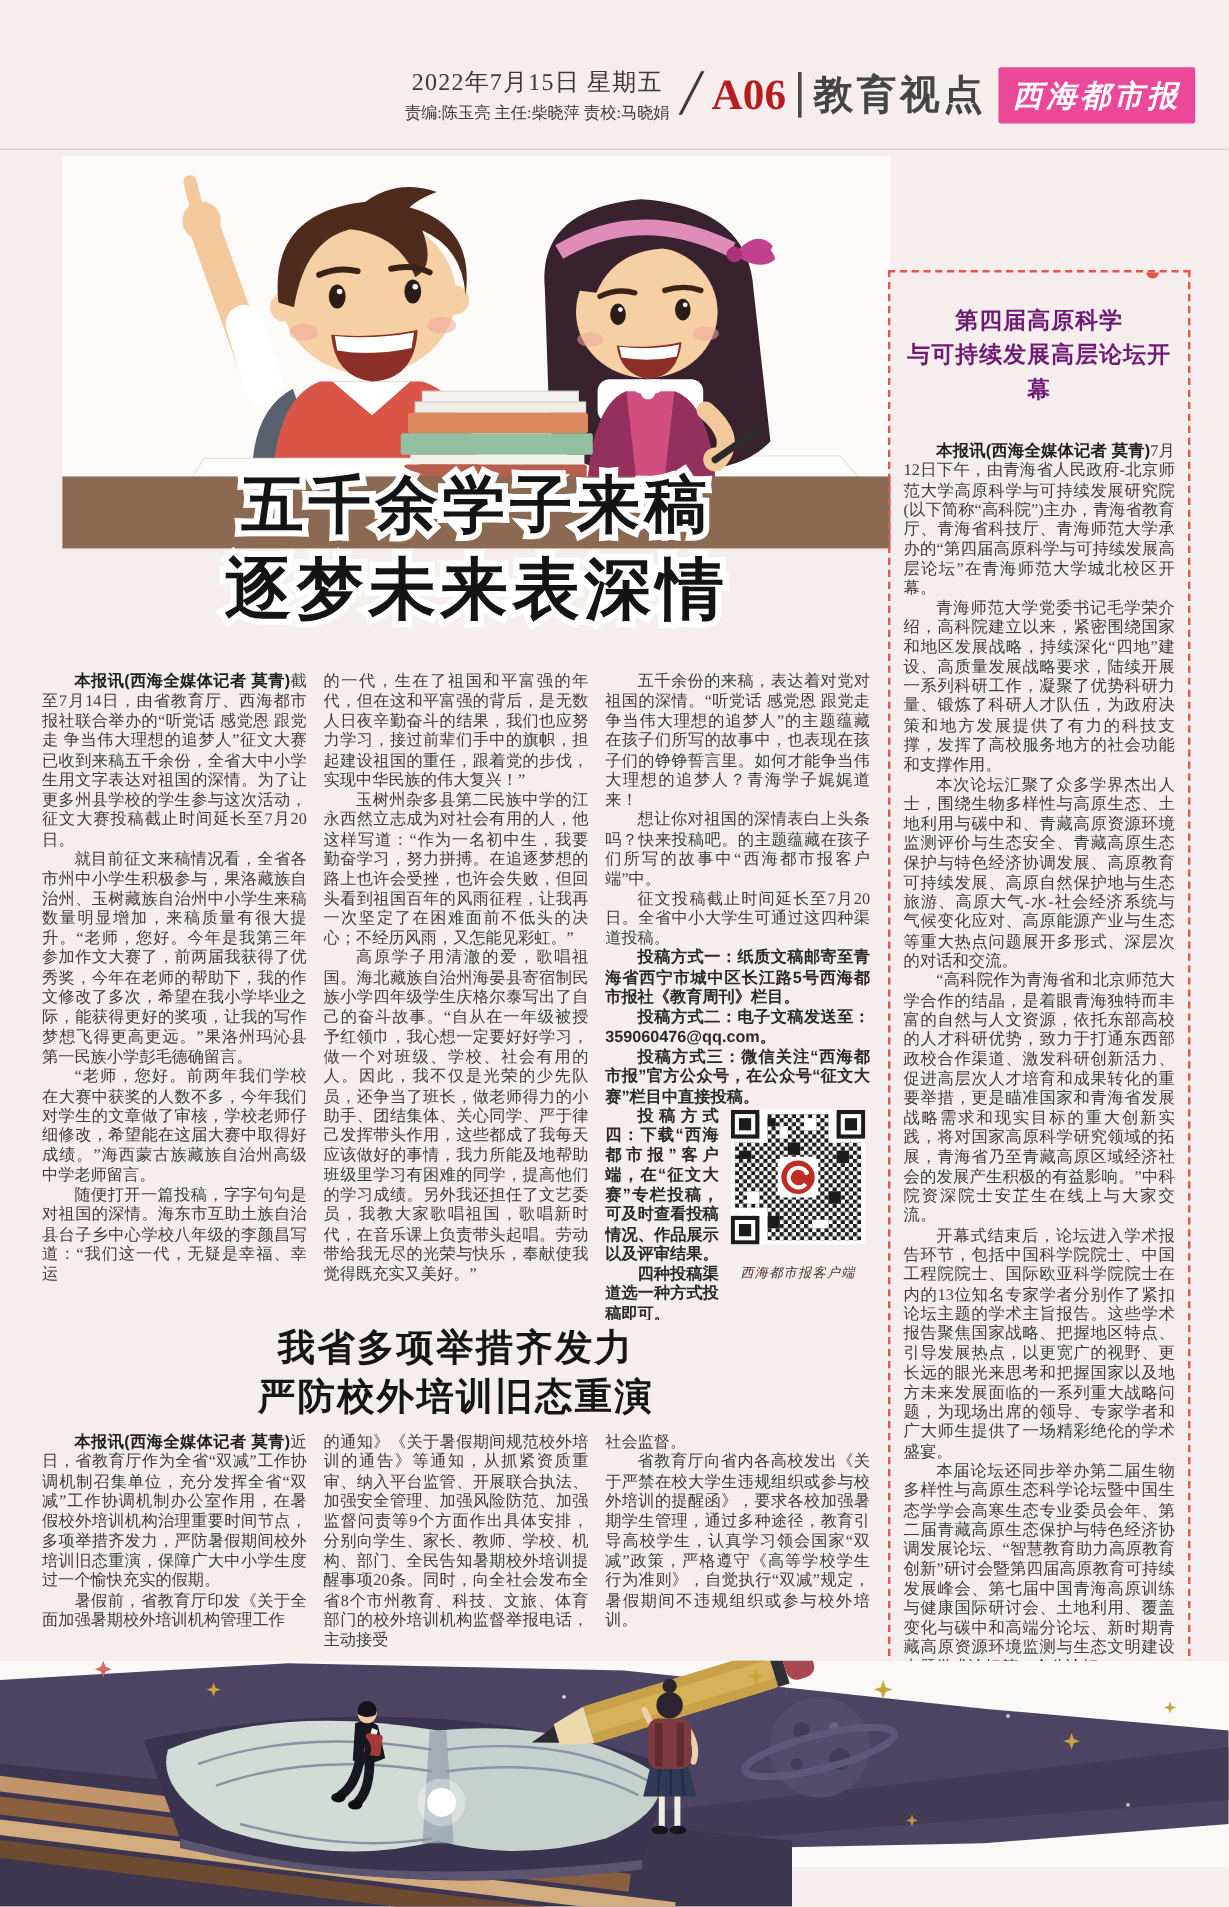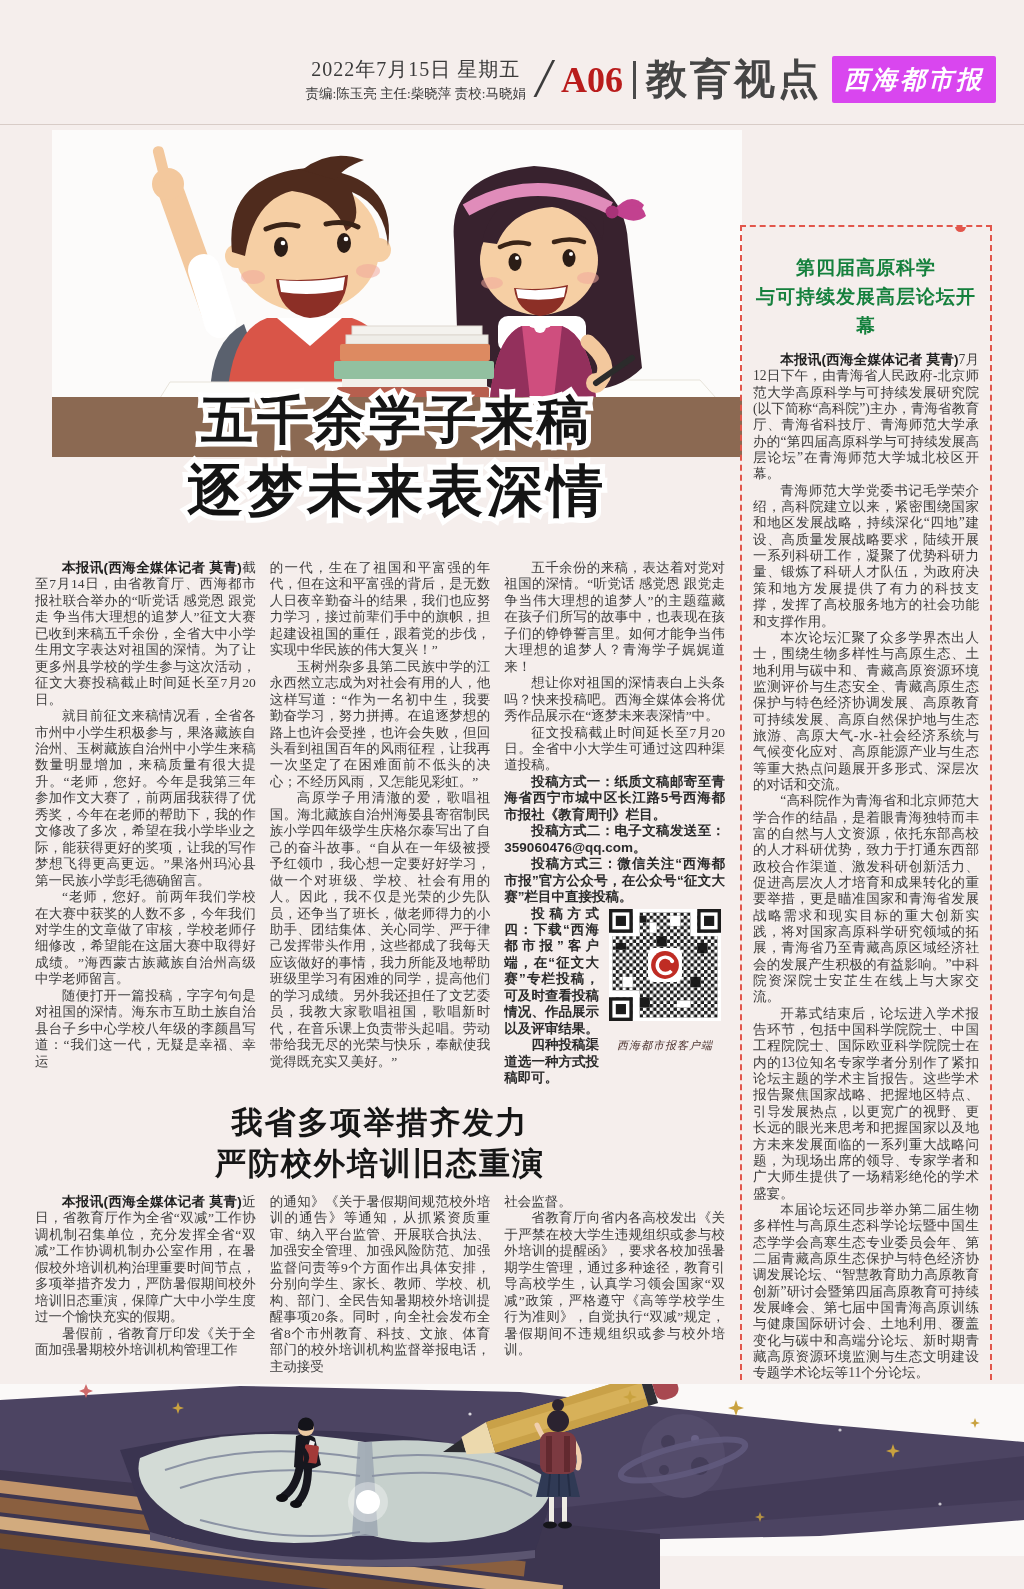--- a/index.html
+++ b/index.html
@@ -11,22 +11,22 @@
     overflow:hidden;
   }
   
   .hdr{position:absolute;top:52px;left:0;width:1024px;display:flex;justify-content:flex-end;align-items:center;gap:10px;padding-right:28px;box-sizing:border-box;}
   .hdr-meta{text-align:center;color:#3a3a3a;line-height:1.5;}
   .hdr-date{font-size:20px;letter-spacing:1px;}
   .hdr-editors{font-size:13.5px;}
   .hdr-slash{font-size:54px;font-style:italic;font-weight:300;color:#3c3c3c;line-height:1;transform:translateY(-2px);}
   .hdr-pageno{font-size:36px;font-weight:bold;color:#b91c1c;font-family:"Liberation Serif",serif;}
   .hdr-bar{width:3px;height:38px;background:#4a4a4a;}
-  .hdr-section{font-size:41px;font-weight:bold;color:#454545;letter-spacing:3px;font-family:"Liberation Sans","DejaVu Sans",sans-serif;}
-  .masthead{background:#d946ef;color:#fff;font-size:25px;font-weight:bold;font-style:italic;letter-spacing:3px;padding:7px 12px;border-radius:2px;font-family:"Liberation Serif",serif;white-space:nowrap;}
+  .hdr-section{font-size:33px;font-weight:bold;color:#454545;letter-spacing:3px;font-family:"Liberation Sans","DejaVu Sans",sans-serif;}
+  .masthead{background:#ec4899;color:#fff;font-size:25px;font-weight:bold;font-style:italic;letter-spacing:3px;padding:7px 12px;border-radius:2px;font-family:"Liberation Serif",serif;white-space:nowrap;}
   .hdr-rule{position:absolute;top:124px;left:0;width:1024px;height:1px;background:#d8ccc7;}
   
   .hero{position:absolute;left:52px;top:130px;width:690px;height:415px;}
   .hero-art{position:absolute;top:0;left:0;width:690px;height:268px;background:#fcfbfa;}
   .hero-band{position:absolute;top:267px;left:0;width:690px;height:60px;background:#8b6952;}
   .hero-headline{position:absolute;top:250px;left:0;width:690px;height:165px;}
   .hl-text{font-family:"Liberation Sans","DejaVu Sans",sans-serif;font-weight:bold;fill:#141414;stroke:#ffffff;stroke-width:10px;paint-order:stroke;letter-spacing:4px;}
   
   .cols{position:absolute;display:flex;gap:14px;}
   .cols1{left:35px;top:560px;width:690px;height:540px;}
@@ -36,21 +36,21 @@
   .lead{font-weight:bold;color:#1f1f1f;font-family:"Liberation Sans","DejaVu Sans",sans-serif;}
   .fang{font-weight:bold;color:#2a2a2a;font-family:"Liberation Sans","DejaVu Sans",sans-serif;}
   .qr-float{float:right;width:120px;margin:3px 0 2px 6px;text-align:center;}
   .qr-float svg{display:block;margin:0 auto;}
   .qr-cap{font-size:11px;font-style:italic;color:#4a302c;margin-top:16px;letter-spacing:1px;}
   
   .s2-title{position:absolute;left:35px;top:1102px;width:690px;text-align:center;font-family:"Liberation Sans","DejaVu Sans",sans-serif;font-weight:bold;color:#161616;font-size:31px;line-height:41px;letter-spacing:2px;}
   .cols2{left:35px;top:1194px;width:690px;height:198px;}
   
   .sidebar{position:absolute;left:740px;top:225px;width:252px;height:1205px;border:2px dashed #e2564b;box-sizing:border-box;padding:26px 11px 10px 11px;overflow:hidden;}
-  .sb-title{text-align:center;font-family:"Liberation Sans","DejaVu Sans",sans-serif;font-weight:bold;font-size:19px;line-height:29px;color:#15803d;margin-bottom:12px;letter-spacing:1px;}
+  .sb-title{text-align:center;font-family:"Liberation Sans","DejaVu Sans",sans-serif;font-weight:bold;font-size:19px;line-height:29px;color:#701a75;margin-bottom:28px;letter-spacing:1px;}
   .sb-body{font-size:13.6px;line-height:16.35px;text-align:justify;color:#3d3d3d;}
   .sb-body p{margin:0;text-indent:2em;}
   .dot{position:absolute;width:11px;height:11px;border-radius:50%;background:#e2564b;}
   .dot-tr{top:-6px;right:24px;}
   .dot-bl{left:-7px;top:1163px;}
   
   .bottom-art{position:absolute;left:0;top:1384px;width:1024px;height:205px;}
 </style>
 </head>
 <body>
@@ -153,21 +153,21 @@
     <p>“老师，您好。前两年我们学校在大赛中获奖的人数不多，今年我们对学生的文章做了审核，学校老师仔细修改，希望能在这届大赛中取得好成绩。”海西蒙古族藏族自治州高级中学老师留言。</p>
     <p>随便打开一篇投稿，字字句句是对祖国的深情。海东市互助土族自治县台子乡中心学校八年级的李颜昌写道：“我们这一代，无疑是幸福、幸运</p>
   </div>
   <div class="col">
     <p class="noind">的一代，生在了祖国和平富强的年代，但在这和平富强的背后，是无数人日夜辛勤奋斗的结果，我们也应努力学习，接过前辈们手中的旗帜，担起建设祖国的重任，跟着党的步伐，实现中华民族的伟大复兴！”</p>
     <p>玉树州杂多县第二民族中学的江永西然立志成为对社会有用的人，他这样写道：“作为一名初中生，我要勤奋学习，努力拼搏。在追逐梦想的路上也许会受挫，也许会失败，但回头看到祖国百年的风雨征程，让我再一次坚定了在困难面前不低头的决心；不经历风雨，又怎能见彩虹。”</p>
     <p>高原学子用清澈的爱，歌唱祖国。海北藏族自治州海晏县寄宿制民族小学四年级学生庆格尔泰写出了自己的奋斗故事。“自从在一年级被授予红领巾，我心想一定要好好学习，做一个对班级、学校、社会有用的人。因此，我不仅是光荣的少先队员，还争当了班长，做老师得力的小助手、团结集体、关心同学、严于律己发挥带头作用，这些都成了我每天应该做好的事情，我力所能及地帮助班级里学习有困难的同学，提高他们的学习成绩。另外我还担任了文艺委员，我教大家歌唱祖国，歌唱新时代，在音乐课上负责带头起唱。劳动带给我无尽的光荣与快乐，奉献使我觉得既充实又美好。”</p>
   </div>
   <div class="col">
     <p>五千余份的来稿，表达着对党对祖国的深情。“听党话 感党恩 跟党走 争当伟大理想的追梦人”的主题蕴藏在孩子们所写的故事中，也表现在孩子们的铮铮誓言里。如何才能争当伟大理想的追梦人？青海学子娓娓道来！</p>
-    <p>想让你对祖国的深情表白上头条吗？快来投稿吧。西海全媒体会将优秀作品展示在“逐梦未来表深情”中。</p>
+    <p>想让你对祖国的深情表白上头条吗？快来投稿吧。的主题蕴藏在孩子们所写的故事中“西海都市报客户端”中。</p>
     <p>征文投稿截止时间延长至7月20日。全省中小大学生可通过这四种渠道投稿。</p>
     <p class="fang">投稿方式一：纸质文稿邮寄至青海省西宁市城中区长江路5号西海都市报社《教育周刊》栏目。</p>
     <p class="fang">投稿方式二：电子文稿发送至：359060476@qq.com。</p>
     <p class="fang">投稿方式三：微信关注“西海都市报”官方公众号，在公众号“征文大赛”栏目中直接投稿。</p>
     <div class="qr-float">
       <svg width="112" height="112" viewBox="0 0 33 33">
         <defs>
           <pattern id="qrp" width="2" height="2" patternUnits="userSpaceOnUse">
             <rect width="2" height="2" fill="#fff"></rect>
             <rect width="1" height="1" fill="#1b1b1b"></rect>

